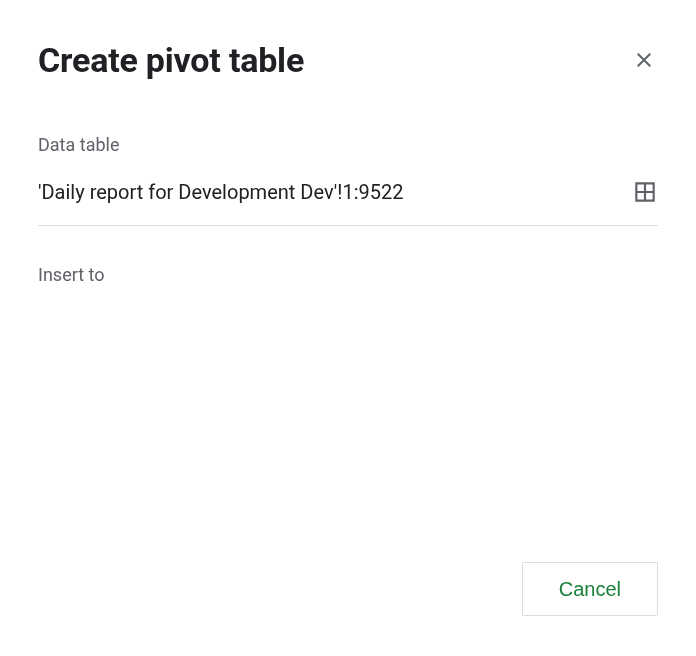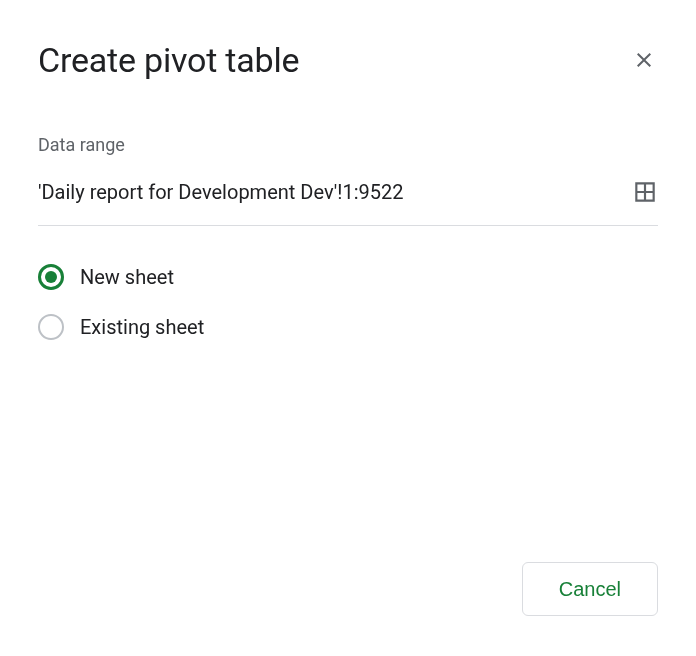--- a/index.html
+++ b/index.html
@@ -1,65 +1,56 @@
 <!DOCTYPE html>
 <html><head>
   <meta charset="utf-8">
   <style>
     *{box-sizing:border-box;margin:0;padding:0}
     body{font-family:'Google Sans',Roboto,Arial,sans-serif;background:#fff;width:696px;height:656px;position:relative}
     .dialog{padding:40px 38px}
     .hdr{display:flex;justify-content:space-between;align-items:center;margin-bottom:54px}
-    .title{font-size:34px;font-weight:400;color:#202124;letter-spacing:-.2px}
+    .title{font-size:34px;font-weight:700;color:#202124;letter-spacing:-.2px}
     .close{width:28px;height:28px;cursor:pointer;color:#5f6368;display:flex;align-items:center;justify-content:center}
     .sec-lbl{font-size:18px;color:#5f6368;margin-bottom:24px}
     .range-row{display:flex;align-items:center;justify-content:space-between;padding-bottom:20px;border-bottom:1px solid #dadce0;margin-bottom:38px}
     .range-val{font-size:20px;color:#202124}
     .grid-btn{width:26px;height:26px;cursor:pointer;color:#5f6368}
     .radio-grp{margin-top:28px}
     .radio{display:flex;align-items:center;gap:16px;margin-bottom:24px;cursor:pointer}
     .rbtn{width:26px;height:26px;border-radius:50%;border:2px solid #bdc1c6;flex-shrink:0;display:flex;align-items:center;justify-content:center}
     .rbtn.sel{border-color:#188038;border-width:3px}
     .rbtn.sel::after{content:"";width:12px;height:12px;border-radius:50%;background:#188038}
     .rlbl{font-size:20px;color:#202124}
     .ftr{position:absolute;bottom:40px;right:38px;display:flex;gap:20px}
-    .btn{height:54px;padding:0 36px;border-radius:6px;font-size:20px;font-weight:500;cursor:pointer;display:flex;align-items:center;justify-content:center;min-width:136px}
+    .btn{height:54px;padding:0 36px;border-radius:1px;font-size:20px;font-weight:500;cursor:pointer;display:flex;align-items:center;justify-content:center;min-width:136px}
     .btn.cancel{background:#fff;border:1px solid #dadce0;color:#188038}
     .btn.create{background:#188038;border:none;color:#fff;min-width:192px}
   </style>
 </head>
 <body>
 
 <div class="dialog">
   <div class="hdr">
     <h1 class="title">Create pivot table</h1>
     <div class="close">
       <svg width="24" height="24" viewBox="0 0 24 24">
           <path fill="currentColor" d="M19 6.41 17.59 5 12 10.59 6.41 5 5 6.41 10.59 12 5 17.59 6.41 19 12 13.41 17.59 19 19 17.59 13.41 12z"></path>
         </svg>
     </div>
   </div>
 
-  <div class="sec-lbl">Data range</div>
+  <div class="sec-lbl">Data table</div>
   <div class="range-row">
     <span class="range-val">'Daily report for Development Dev'!1:9522</span>
     <div class="grid-btn">
       <svg width="26" height="26" viewBox="0 0 24 24">
           <path fill="currentColor" d="M3 3h18v18H3V3zm2 2v6h6V5H5zm8 0v6h6V5h-6zm-8 8v6h6v-6H5zm8 0v6h6v-6h-6z"></path>
         </svg>
     </div>
   </div>
 
-  <div class="radio-grp">
-    <div class="radio">
-      <div class="rbtn sel"></div>
-      <span class="rlbl">New sheet</span>
-    </div>
-    <div class="radio">
-      <div class="rbtn"></div>
-      <span class="rlbl">Existing sheet</span>
-    </div>
-  </div>
+  <div class="sec-lbl">Insert to</div>
 
   <div class="ftr">
     <button class="btn cancel">Cancel</button>
   </div>
 </div>
 
 </body></html>

